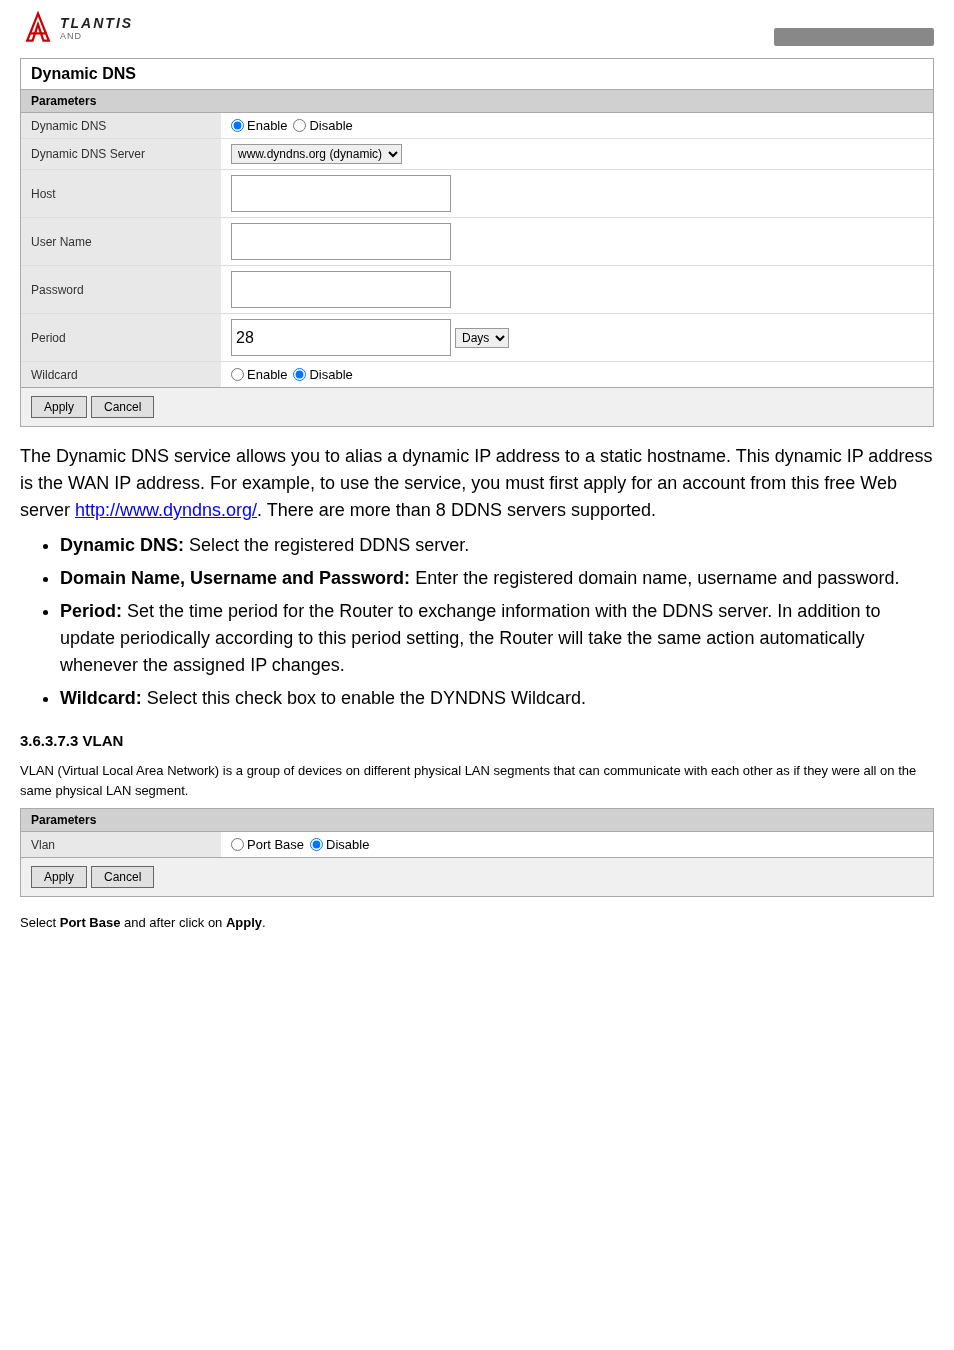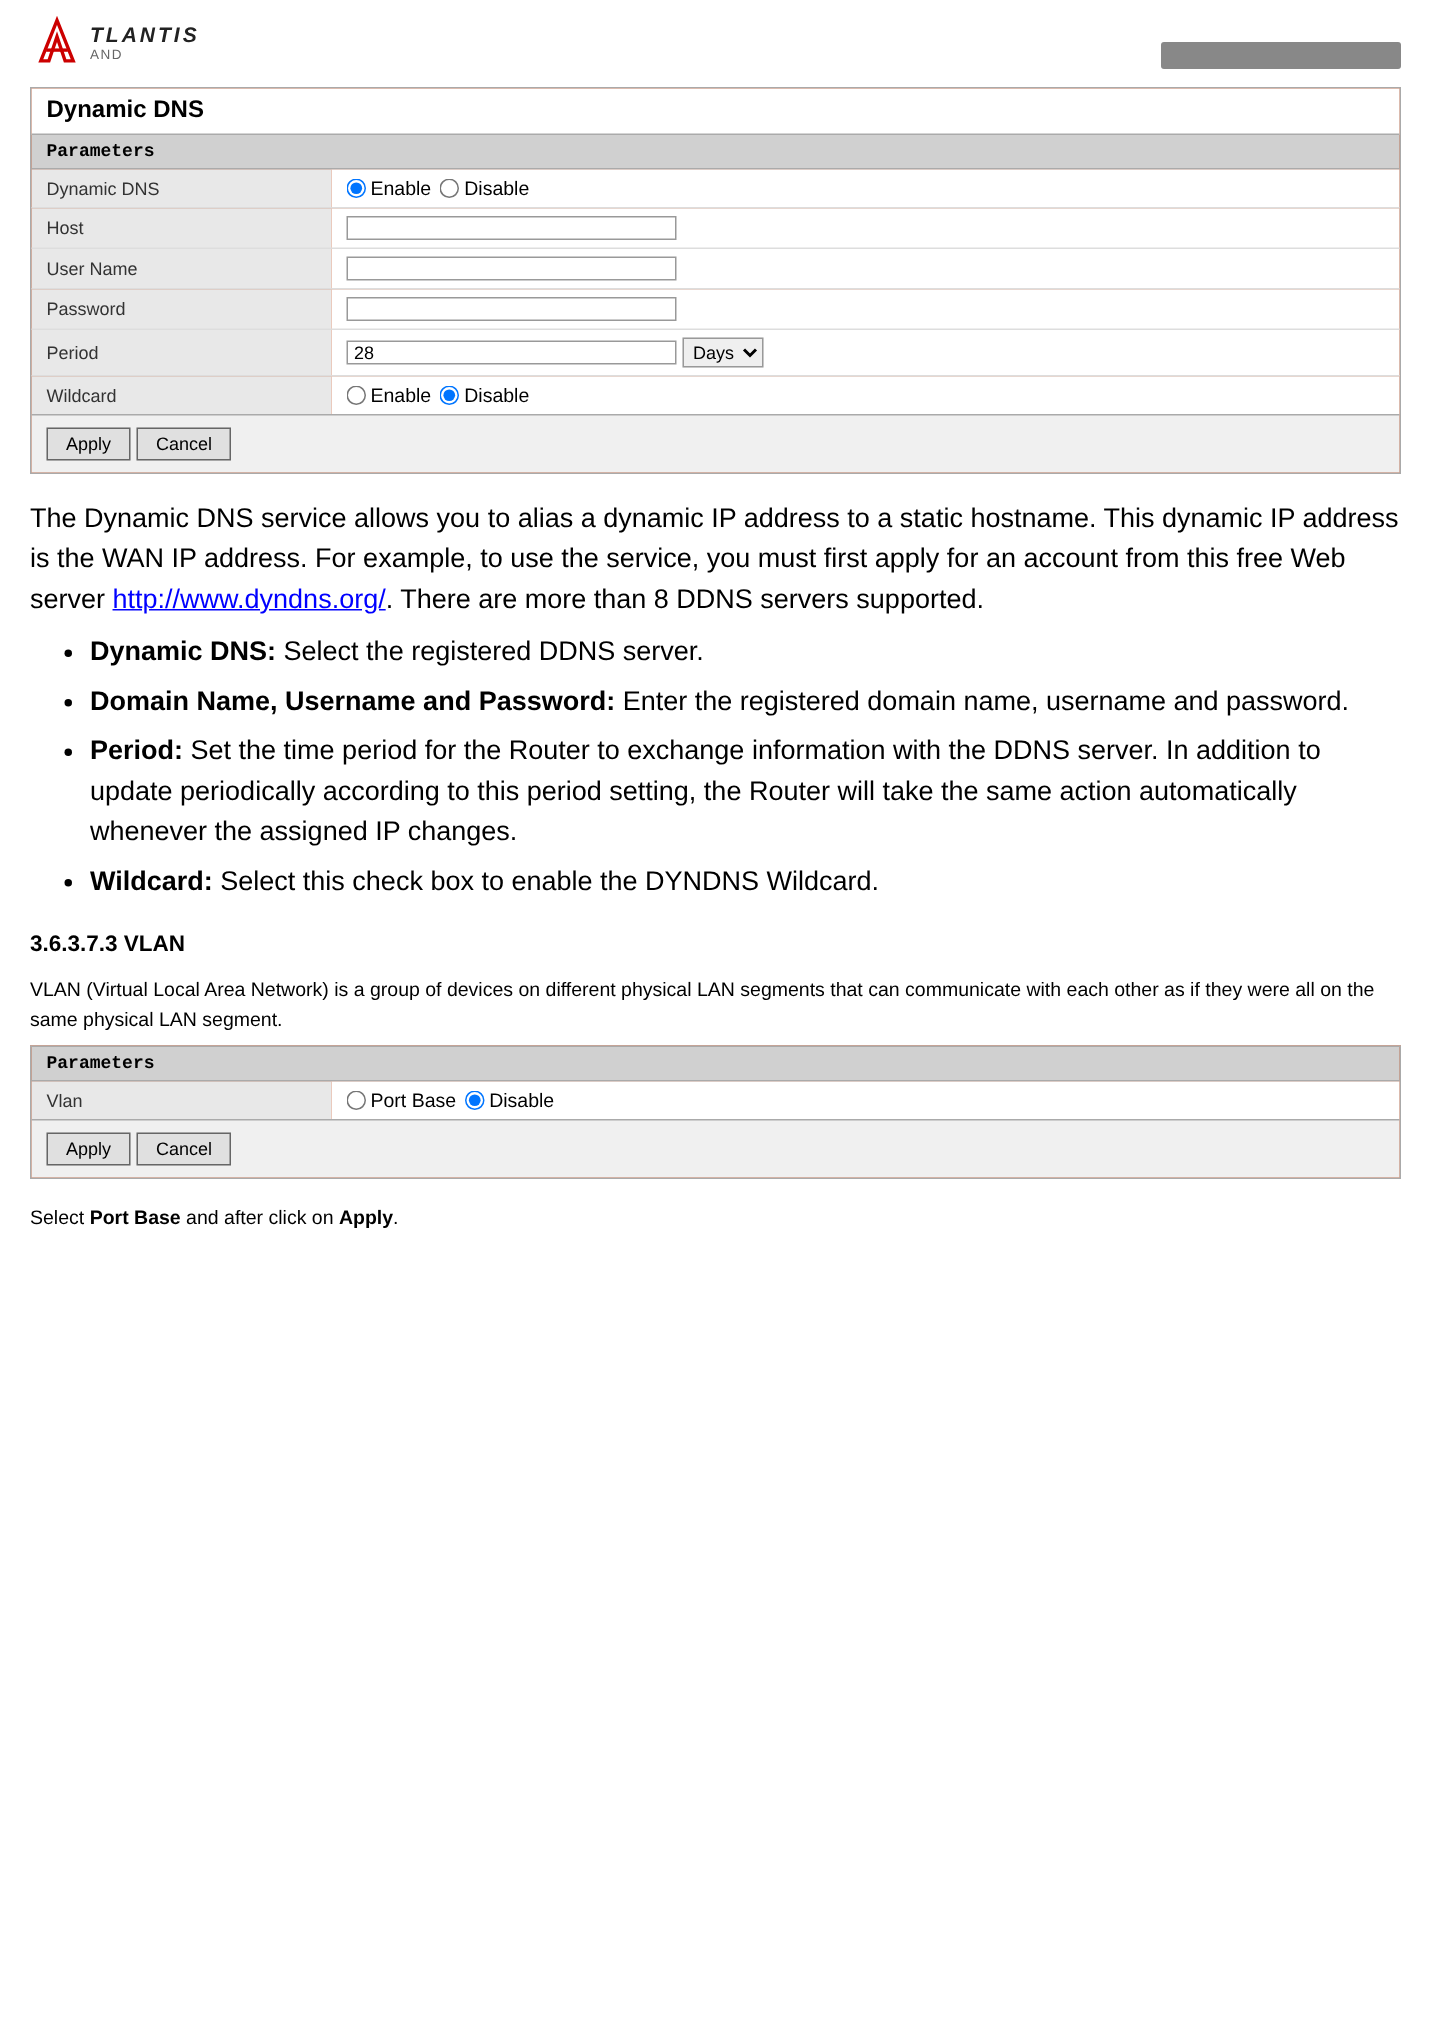--- a/index.html
+++ b/index.html
@@ -55,21 +55,20 @@
       padding: 6px 10px;
       background: #fff;
       border-bottom: 1px solid #aaa;
     }
     .params-header {
       background: #d0d0d0;
       font-weight: bold;
       font-size: 12px;
       padding: 4px 10px;
       border-bottom: 1px solid #aaa;
-      font-family: Liberation Mono, monospace;
     }
 
     
     .param-table {
       width: 100%;
       border-collapse: collapse;
     }
     .param-table tr {
       border-bottom: 1px solid #ddd;
     }
@@ -87,23 +86,23 @@
       color: #333;
     }
     .param-table td:last-child {
       background: #fff;
     }
 
     
     input[type="text"], input[type="password"] {
       border: 1px solid #999;
       padding: 2px 4px;
-      font-size: 12px;
+      font-size: 16px;
       width: 220px;
-      height: 16px;
+      height: 37px;
     }
     select {
       border: 1px solid #999;
       font-size: 12px;
       padding: 1px 2px;
       height: 20px;
     }
 
     
     .radio-group {
@@ -228,20 +227,28 @@
               <span>Enable</span>
             </label>
             <label>
               <input type="radio" name="dynamic_dns" value="Disable" style="">
               <span>Disable</span>
             </label>
           </div>
         </td>
       </tr>
 
+      <tr>
+        <td>Dynamic DNS Server</td>
+        <td>
+          <select>
+            <option>www.dyndns.org (dynamic)</option>
+          </select>
+        </td>
+      </tr>
 
       <tr>
         <td>Host</td>
         <td>
           <input type="text" value="" style="">
         </td>
       </tr>
 
       <tr>
         <td>User Name</td>

